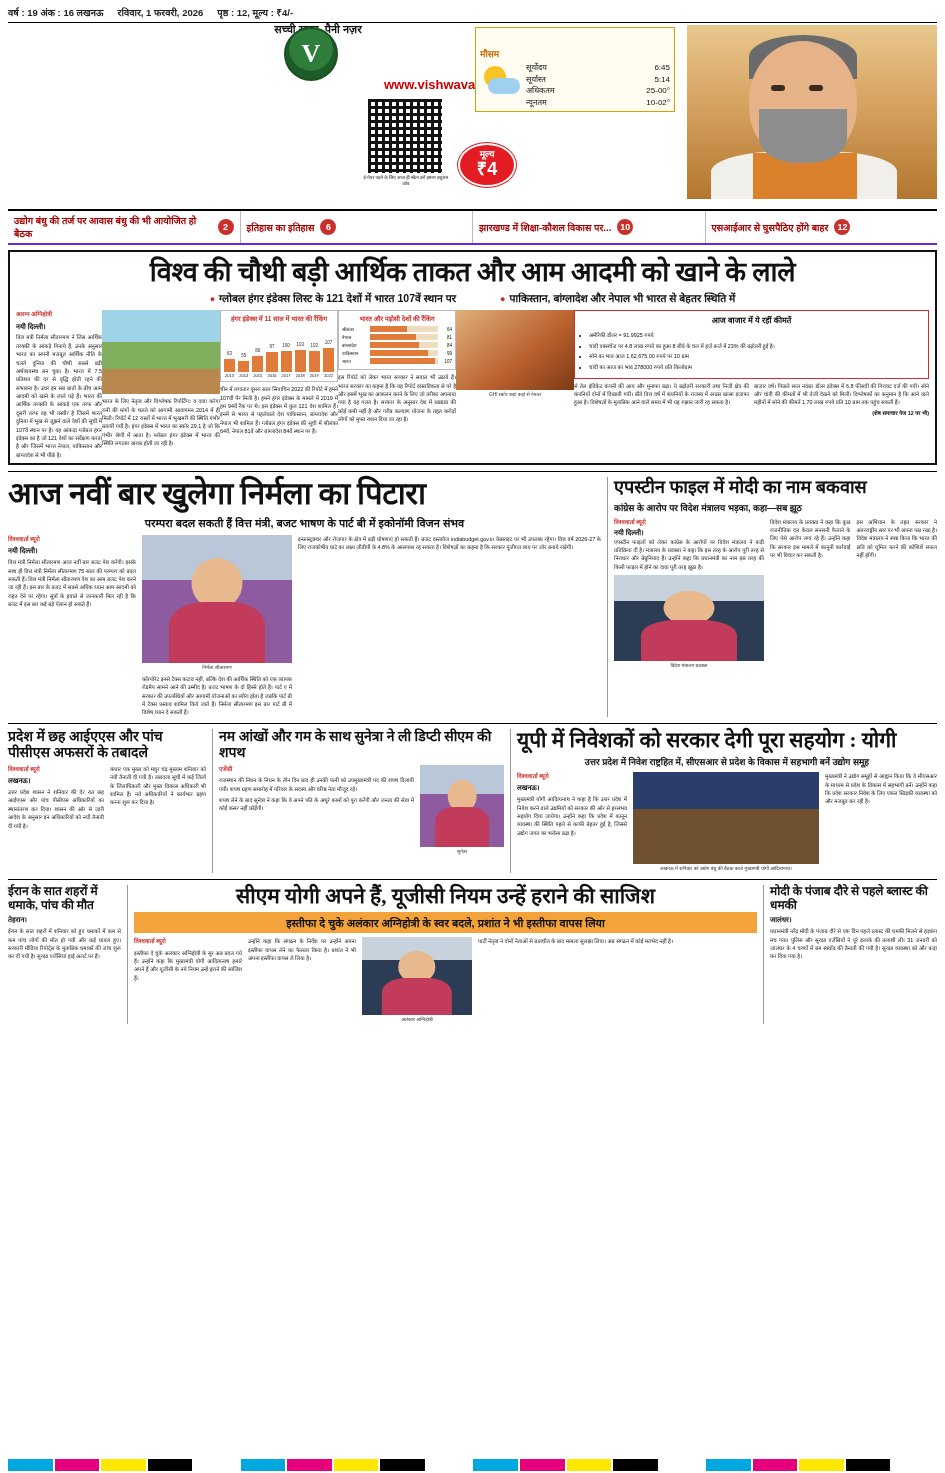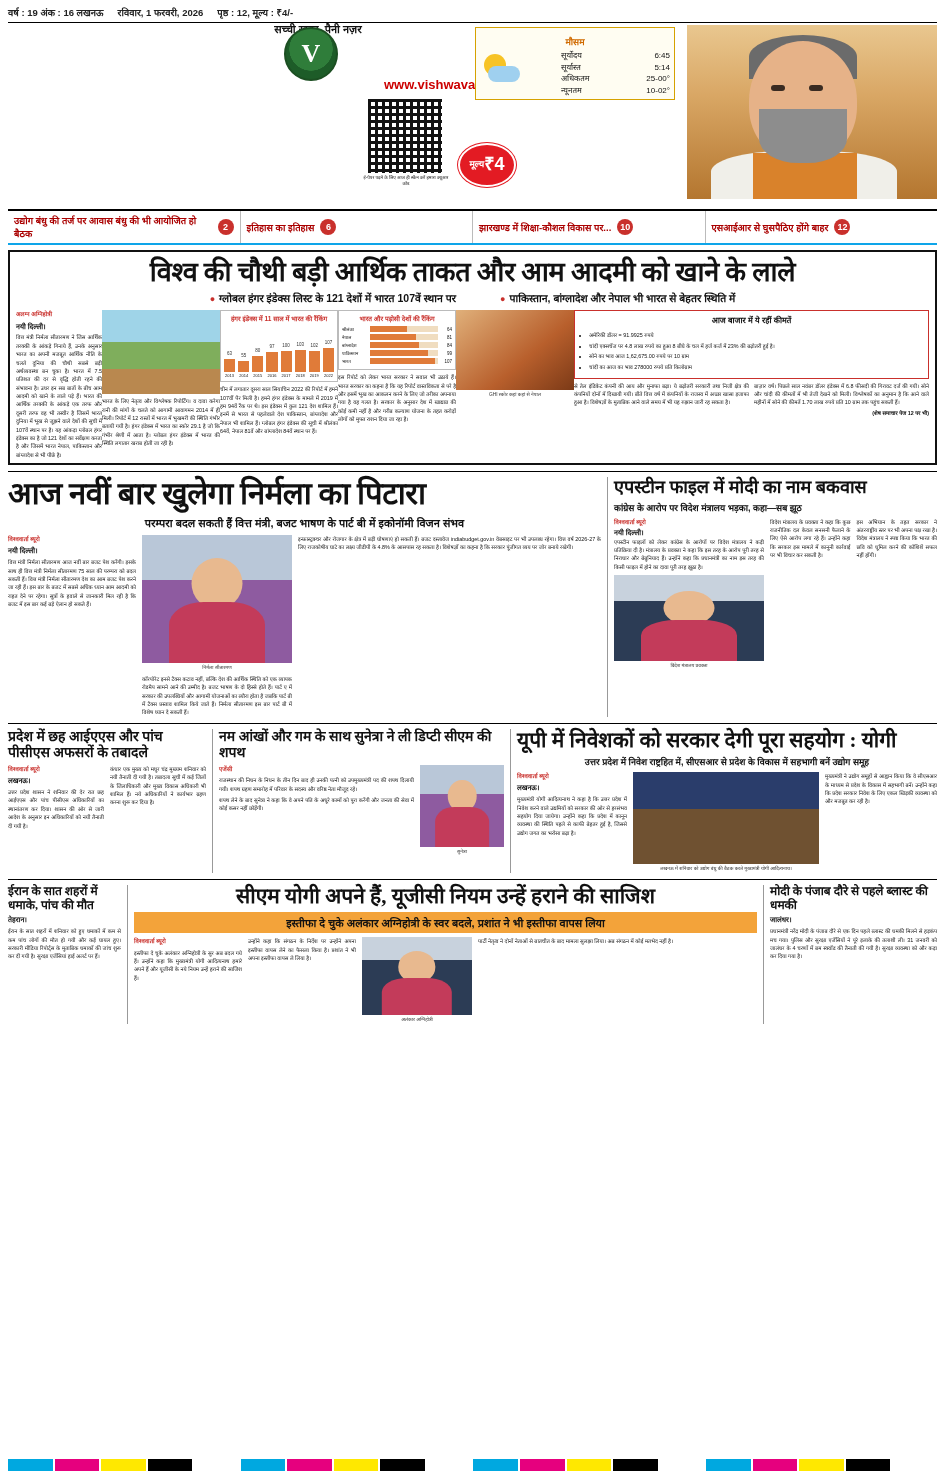--- a/index.html
+++ b/index.html
@@ -44,53 +44,53 @@
   .qr .qrgrid { width:100%; height:100%;
     background-image:
       linear-gradient(90deg,#000 50%, transparent 50%),
       linear-gradient(#000 50%, transparent 50%);
     background-size:7px 7px, 7px 7px; opacity:.92;
   }
   .qr-cap { position:absolute; left:352px; top:150px; width:92px; font-size:4.5px; text-align:center; line-height:1.25; }
 
   .price-badge {
     position:absolute; left:450px; top:118px; width:58px; height:44px; border-radius:50%;
-    background:#e31b23; color:#fff; display:flex; flex-direction:row; align-items:center;
+    background:#e31b23; color:#fff; display:flex; flex-direction:column; align-items:center;
     justify-content:center; font-size:9px; font-weight:bold; line-height:1.1; border:2px solid #fff;
     box-shadow:0 0 0 1px #e31b23;
   }
   .price-badge .amt { font-size:18px; }
 
   .mast-right { flex:1; position:relative; }
   .weather-box {
     position:absolute; right:262px; top:2px; width:200px; border:1px solid #d6a200;
     background:#fffdf2; padding:3px 4px; font-size:8px;
   }
-  .weather-box h4 { margin:4px 0 2px 0; font-size:9px; color:#d06a00; text-align:center; }
-  .weather-row { display:flex; justify-content:space-between; line-height:1.45;margin-left:35px; }
+  .weather-box h4 { margin:16px 0 2px 0; font-size:9px; color:#d06a00; text-align:left; }
+  .weather-row { display:flex; justify-content:space-between; line-height:1.45; }
   .weather-flex { display:flex; gap:4px; align-items:flex-start;}
   .sun { width:42px; height:42px; flex:0 0 42px; position:relative; }
   .sun .disc { position:absolute; left:4px; top:4px; width:22px; height:22px; border-radius:50%; background:#f7c325; }
   .sun .cloud { position:absolute; left:8px; top:16px; width:32px; height:16px; border-radius:9px; background:#9fd0ef; }
   .weather-lines { flex:1; }
 
   .leader-photo {
     position:absolute; right:0; top:0; width:250px; height:174px; overflow:hidden;
     background:linear-gradient(180deg,#e9c78f 0%, #d9a765 40%, #b4762f 100%);
   }
   .leader-photo .face { position:absolute; left:62px; top:16px; width:108px; height:120px; border-radius:50% 50% 45% 45%; background:#e6b288; }
   .leader-photo .hair { position:absolute; left:62px; top:10px; width:108px; height:44px; border-radius:50% 50% 0 0; background:#6b6b6b; }
   .leader-photo .beard { position:absolute; left:72px; top:84px; width:88px; height:54px; border-radius:0 0 45% 45%; background:#8d8d8d; }
   .leader-photo .kurta { position:absolute; left:24px; top:126px; width:186px; height:52px; background:#f0efe9; border-radius:40% 40% 0 0;}
   .leader-photo .vest { position:absolute; left:66px; top:128px; width:104px; height:50px; background:#d9822b; }
   .leader-photo .eyeL,.leader-photo .eyeR { position:absolute; top:60px; width:14px; height:6px; background:#3a2b22; border-radius:3px;}
   .leader-photo .eyeL { left:84px; } .leader-photo .eyeR { left:122px; }
 
   
-  .indexbar { display:flex; gap:0; margin-top:4px; border-top:2px solid #000; border-bottom:2px solid #0ea5e9; }
+  .indexbar { display:flex; gap:0; margin-top:4px; border-top:2px solid #000; border-bottom:2px solid #6d28d9; }
   .idx {
     flex:1; display:flex; align-items:center; gap:6px; padding:3px 6px;
     font-size:9.5px; font-weight:bold; border-right:1px solid #bbb;
   }
   .idx:last-child { border-right:none;align-items:center; }
   .idx .num {
     flex:0 0 16px; width:16px; height:16px; border-radius:50%; background:#c9302c; color:#fff;
     display:flex; align-items:center; justify-content:center; font-size:9px;
   }
   .idx .txt { color:#a00; }

